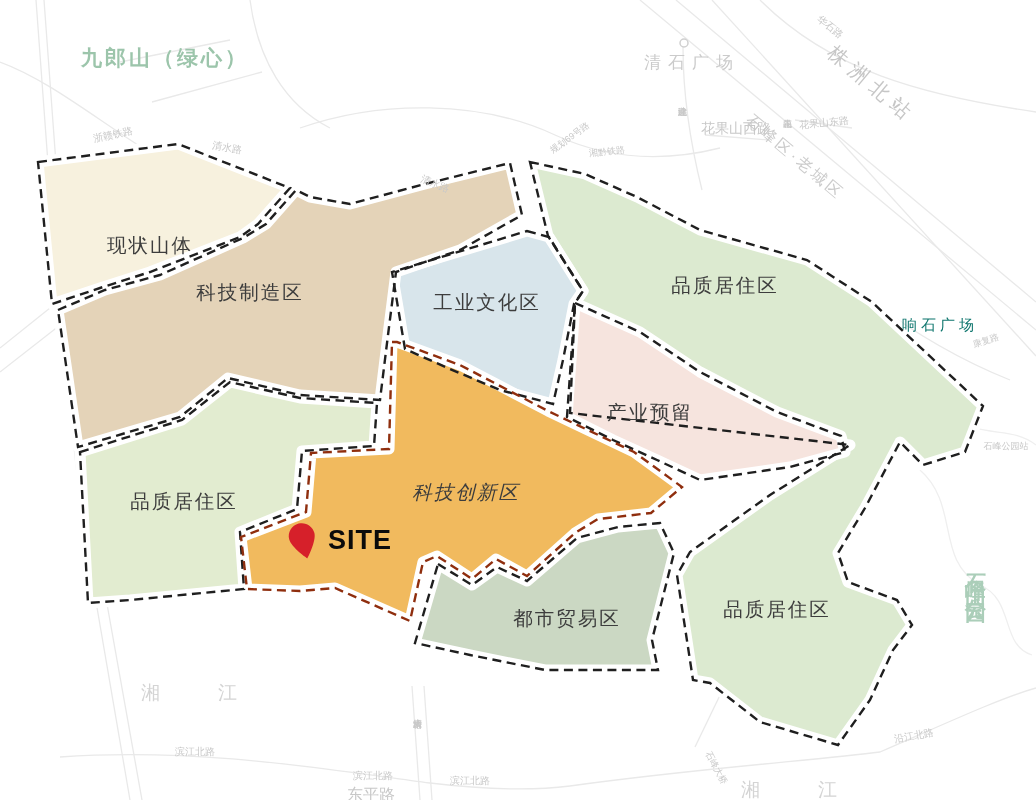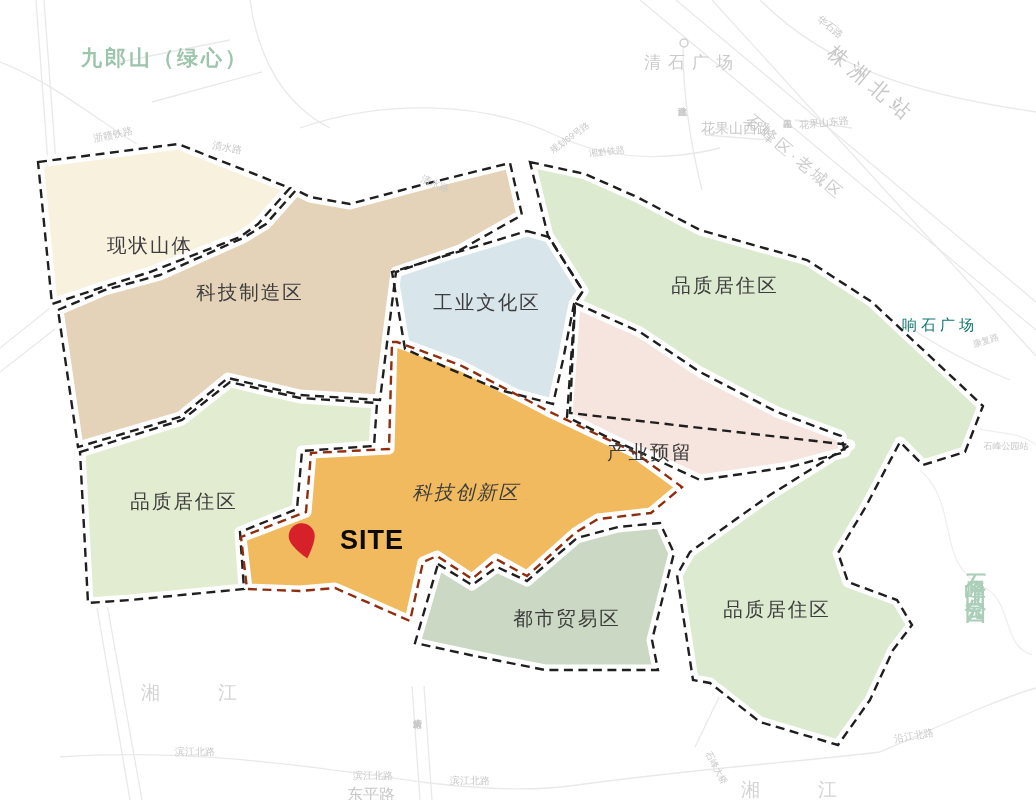--- a/index.html
+++ b/index.html
@@ -72,23 +72,23 @@
 
     <circle cx="684" cy="43" r="4" fill="#ffffff" stroke="#d0d0d0" stroke-width="1.5"></circle>
 
     <g transform="translate(290,523) rotate(-14 13 18)">
       <path id="site-pin-path" d="M13,0 C5.8,0 0,5.8 0,13 C0,21.5 13,36 13,36 C13,36 26,21.5 26,13 C26,5.8 20.2,0 13,0 Z" fill="#d6202a"></path>
     </g>
   </svg>
 
   <div id="label-layer">
 
-    <div id="site-label" style="left: 340px; top: 527px;">SITE</div>
+    <div id="site-label" style="left: 328px; top: 527px;">SITE</div>
   <div class="zonelabel" style="left: 725px; top: 286px; transform: translate(-50%, -50%);">品质居住区</div>
-      <div class="zonelabel" style="left: 650px; top: 413px; transform: translate(-50%, -50%); margin-top: 40px;">产业预留</div>
+      <div class="zonelabel" style="left: 650px; top: 413px; transform: translate(-50%, -50%);">产业预留</div>
       <div class="zonelabel" style="left: 487px; top: 303px; transform: translate(-50%, -50%);">工业文化区</div>
       <div class="zonelabel" style="left: 250px; top: 293px; transform: translate(-50%, -50%); text-align: right;">科技制造区</div>
       <div class="zonelabel" style="left: 150px; top: 202px; transform: translate(-50%, -50%); margin-top: 44px;">现状山体</div>
       <div class="zonelabel" style="left: 184px; top: 502px; transform: translate(-50%, -50%);">品质居住区</div>
       <div class="zonelabel" style="left: 466px; top: 493px; transform: translate(-50%, -50%); font-style: italic;">科技创新区</div>
       <div class="zonelabel" style="left: 567px; top: 619px; transform: translate(-50%, -50%);">都市贸易区</div>
       <div class="zonelabel" style="left: 777px; top: 610px; transform: translate(-50%, -50%);">品质居住区</div>
       <div class="maplabel" style="left: 165px; top: 57px; font-size: 21px; color: rgb(156, 197, 171); letter-spacing: 3px; font-weight: bold; transform: translate(-50%, -50%);">九郎山（绿心）</div>
       <div class="maplabel" style="left: 692px; top: 62px; font-size: 17px; color: rgb(203, 203, 203); letter-spacing: 7px; transform: translate(-50%, -50%);">清石广场</div>
       <div class="maplabel" style="left: 872px; top: 84px; font-size: 20px; color: rgb(198, 198, 198); letter-spacing: 7px; transform: translate(-50%, -50%) rotate(40deg);">株洲北站</div>

